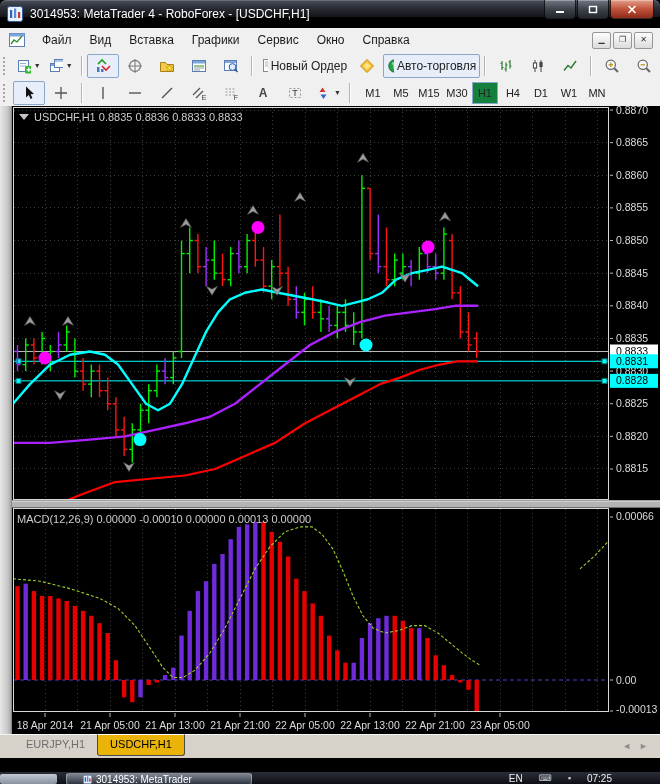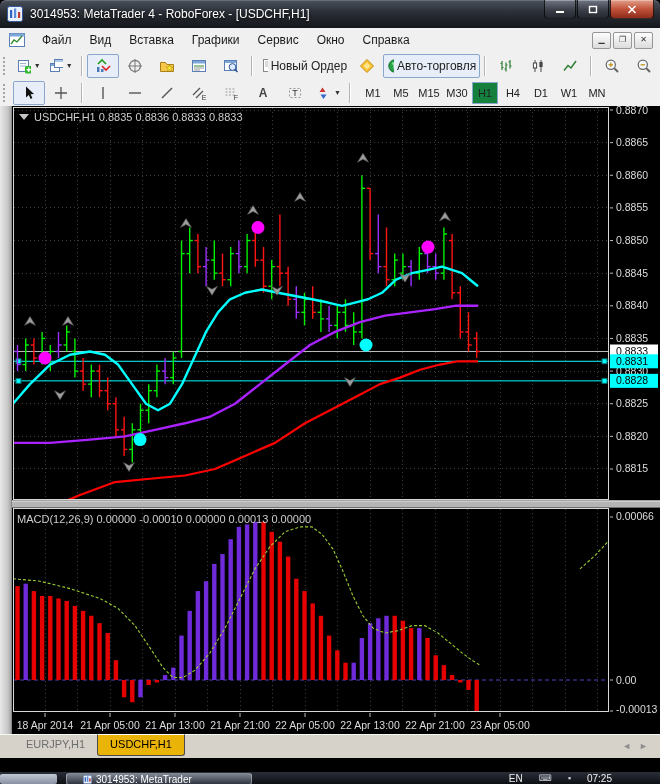--- a/index.html
+++ b/index.html
@@ -1,21 +1,21 @@
 <!DOCTYPE html>
 <html><head>
 <meta charset="utf-8">
 <style>
   html,body{margin:0;padding:0;}
   body{width:660px;height:784px;position:relative;overflow:hidden;background:#000;
        font-family:"Liberation Sans",sans-serif;-webkit-font-smoothing:antialiased;}
   svg{display:block;}
 
   
-  .titlebar{position:absolute;left:0;top:0;width:660px;height:28px;
+  .titlebar{position:absolute;left:0;top:0;width:660px;height:17px;
     background:linear-gradient(180deg,#4a515c 0%,#2a2e36 45%,#14161b 100%);
     border-radius:6px 6px 0 0;box-shadow:inset 0 1px 0 rgba(255,255,255,.18);}
   .app-icon{position:absolute;left:7px;top:6px;width:16px;height:16px;}
   .wtitle{position:absolute;left:30px;top:7px;font-size:12px;color:#fff;
     text-shadow:0 1px 3px #000;white-space:nowrap;}
   .winbtns{position:absolute;right:6px;top:0;display:flex;}
   .wbtn{height:18px;border:1px solid rgba(0,0,0,.75);border-top:none;
     border-radius:0 0 4px 4px;display:flex;align-items:center;justify-content:center;
     color:#fff;font-size:9px;box-shadow:inset 0 1px 0 rgba(255,255,255,.3);margin-left:1px;}
   .wbtn.min,.wbtn.max{width:30px;background:linear-gradient(180deg,#707684,#3b3f48 55%,#24272e);}

